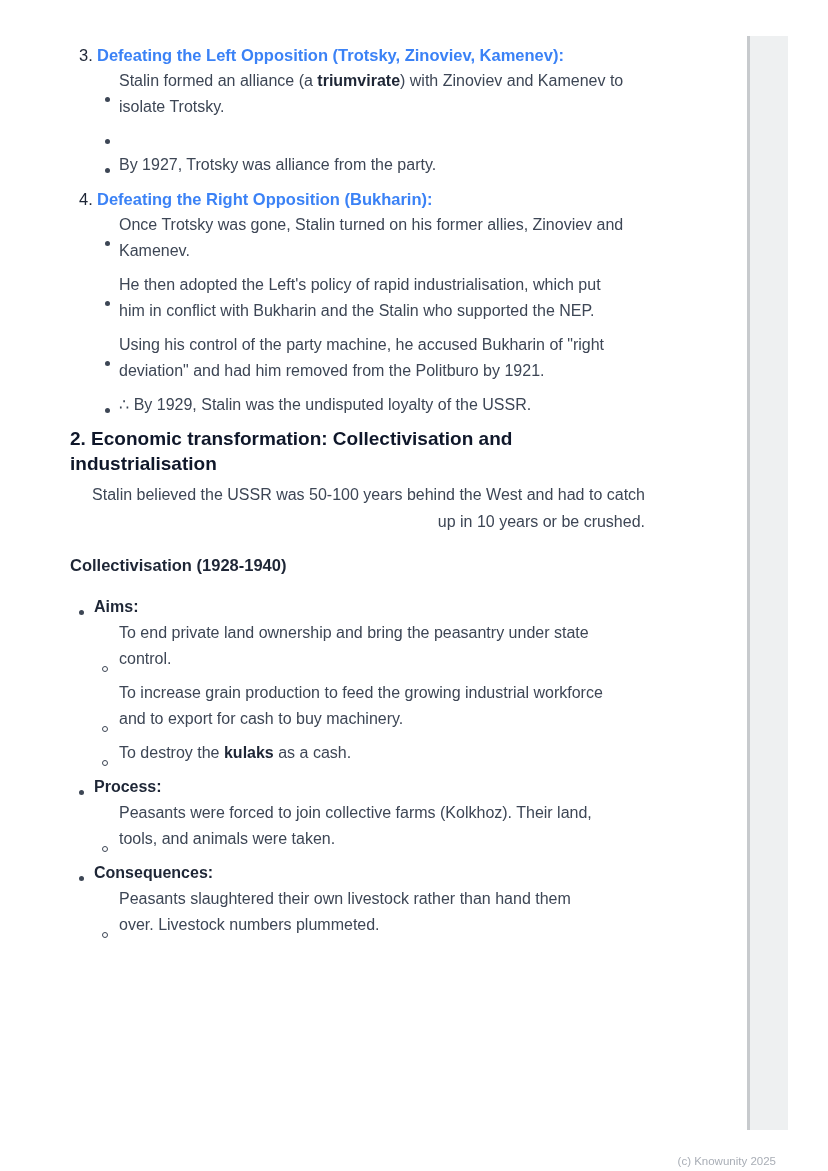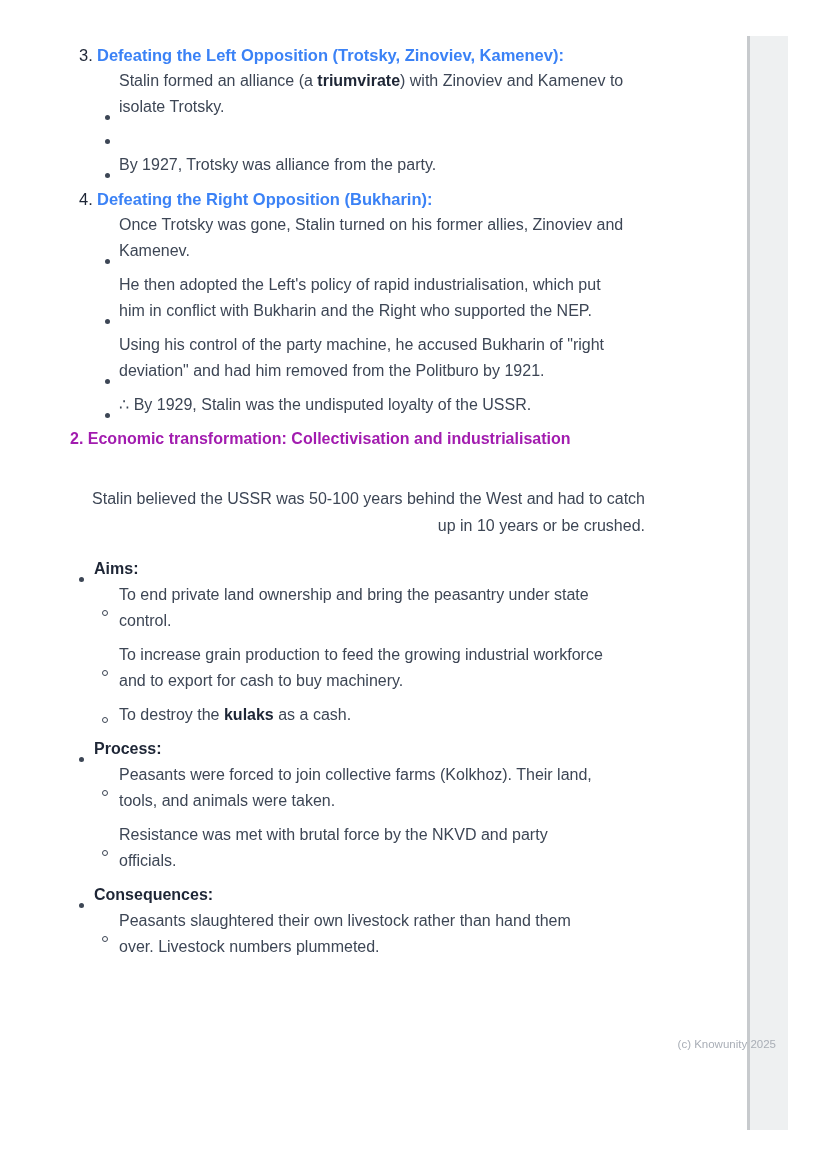--- a/index.html
+++ b/index.html
@@ -47,21 +47,21 @@
     font-weight: bold;
     color: #3b82f6;
     line-height: 26px;
   }
   ul.bullets {
     list-style: none;
     margin-left: 33px;
   }
   ul.bullets > li {
     display: flex;
-    align-items: flex-end;
+    align-items: center;
     margin-bottom: 8px;
   }
   .marker-box {
     flex: 0 0 16px;
     width: 16px;
     display: flex;
     justify-content: flex-start;
   }
   .dot {
     width: 5px;
@@ -73,26 +73,26 @@
   }
   .li-text {
     font-size: 16px;
     line-height: 26px;
     max-width: 508px;
     color: #3d4655;
   }
   .li-text strong, .li-text b { color: #1e2636; }
   
   .section-heading {
-    font-size: 16px;
-    font-weight: bold;
-    color: #a21caf;
+    font-size: 19px;
+    font-weight: bold;
+    color: #0f172a;
     line-height: 25px;
     max-width: 575px;
-    margin-bottom: 34px;
+    margin-bottom: 5px;
   }
   .intro-paragraph {
     font-size: 16px;
     line-height: 27px;
     max-width: 575px;
     margin-bottom: 17px;
     text-align: right;
   }
   .subsection-heading {
     font-size: 16.5px;
@@ -102,52 +102,52 @@
     margin-bottom: 16px;
   }
   
   ul.topics { list-style: none; }
   ul.topics > li.topic {
     padding-left: 7px;
     margin-bottom: 5px;
   }
   .topic-head {
     display: flex;
-    align-items: flex-end;
+    align-items: center;
   }
   .topic-head .marker-box { flex: 0 0 17px; width: 17px; }
   .topic-label {
     font-size: 16px;
     font-weight: bold;
     color: #1e2636;
     line-height: 26px;
   }
   ul.sub-bullets {
     list-style: none;
     margin-left: 24px;
   }
   ul.sub-bullets > li {
     display: flex;
-    align-items: center;
+    align-items: flex-end;
     margin-bottom: 8px;
   }
   ul.sub-bullets .marker-box { flex: 0 0 18px; width: 18px; }
   .circle {
     width: 6px;
     height: 6px;
     border-radius: 50%;
     border: 1.5px solid #3d4655;
     background: transparent;
     margin-top: 10px;
     margin-left: 1px;
   }
   ul.sub-bullets .li-text { max-width: 490px; }
   .footer-note {
     position: absolute;
-    top: 1038px;
+    top: 1155px;
     right: 52px;
     font-size: 11.5px;
     color: #a9aeb6;
     z-index: 2;
   }
 </style>
 </head>
 <body>
 
 <div class="page">
@@ -191,41 +191,42 @@
         <li>
           <span class="marker-box">
               <span class="dot"></span>
             </span>
           <p class="li-text">Once Trotsky was gone, Stalin turned on his former allies, Zinoviev and Kamenev.</p>
         </li>
         <li>
           <span class="marker-box">
               <span class="dot"></span>
             </span>
-          <p class="li-text">He then adopted the Left's policy of rapid industrialisation, which put him in conflict with Bukharin and the Right who supported the NEP.</p>
+          <p class="li-text">He then adopted the Left's policy of rapid industrialisation, which put him in conflict with Bukharin and the Stalin who supported the NEP.</p>
         </li>
         <li>
           <span class="marker-box">
               <span class="dot"></span>
             </span>
           <p class="li-text">Using his control of the party machine, he accused Bukharin of "right deviation" and had him removed from the Politburo by 1921.</p>
         </li>
         <li>
           <span class="marker-box">
               <span class="dot"></span>
             </span>
           <p class="li-text">∴ By 1929, Stalin was the undisputed loyalty of the USSR.</p>
         </li>
       </ul>
     </section>
 
     <h2 class="section-heading">2. Economic transformation: Collectivisation and industrialisation</h2>
 
     <p class="intro-paragraph">Stalin believed the USSR was 50-100 years behind the West and had to catch up in 10 years or be crushed.</p>
 
+    <h3 class="subsection-heading">Collectivisation (1928-1940)</h3>
 
     <ul class="topics">
 
       <li class="topic">
         <div class="topic-head">
           <span class="marker-box">
               <span class="dot"></span>
             </span>
           <span class="topic-label">Aims:</span>
         </div>
@@ -258,26 +259,20 @@
             </span>
           <span class="topic-label">Process:</span>
         </div>
         <ul class="sub-bullets">
           <li>
             <span class="marker-box">
                 <span class="circle"></span>
               </span>
             <p class="li-text">Peasants were forced to join collective farms (Kolkhoz). Their land, tools, and animals were taken.</p>
           </li>
-          <li>
-            <span class="marker-box">
-                <span class="circle"></span>
-              </span>
-            <p class="li-text">Resistance was met with brutal force by the NKVD and party officials.</p>
-          </li>
         </ul>
       </li>
 
       <li class="topic">
         <div class="topic-head">
           <span class="marker-box">
               <span class="dot"></span>
             </span>
           <span class="topic-label">Consequences:</span>
         </div>

